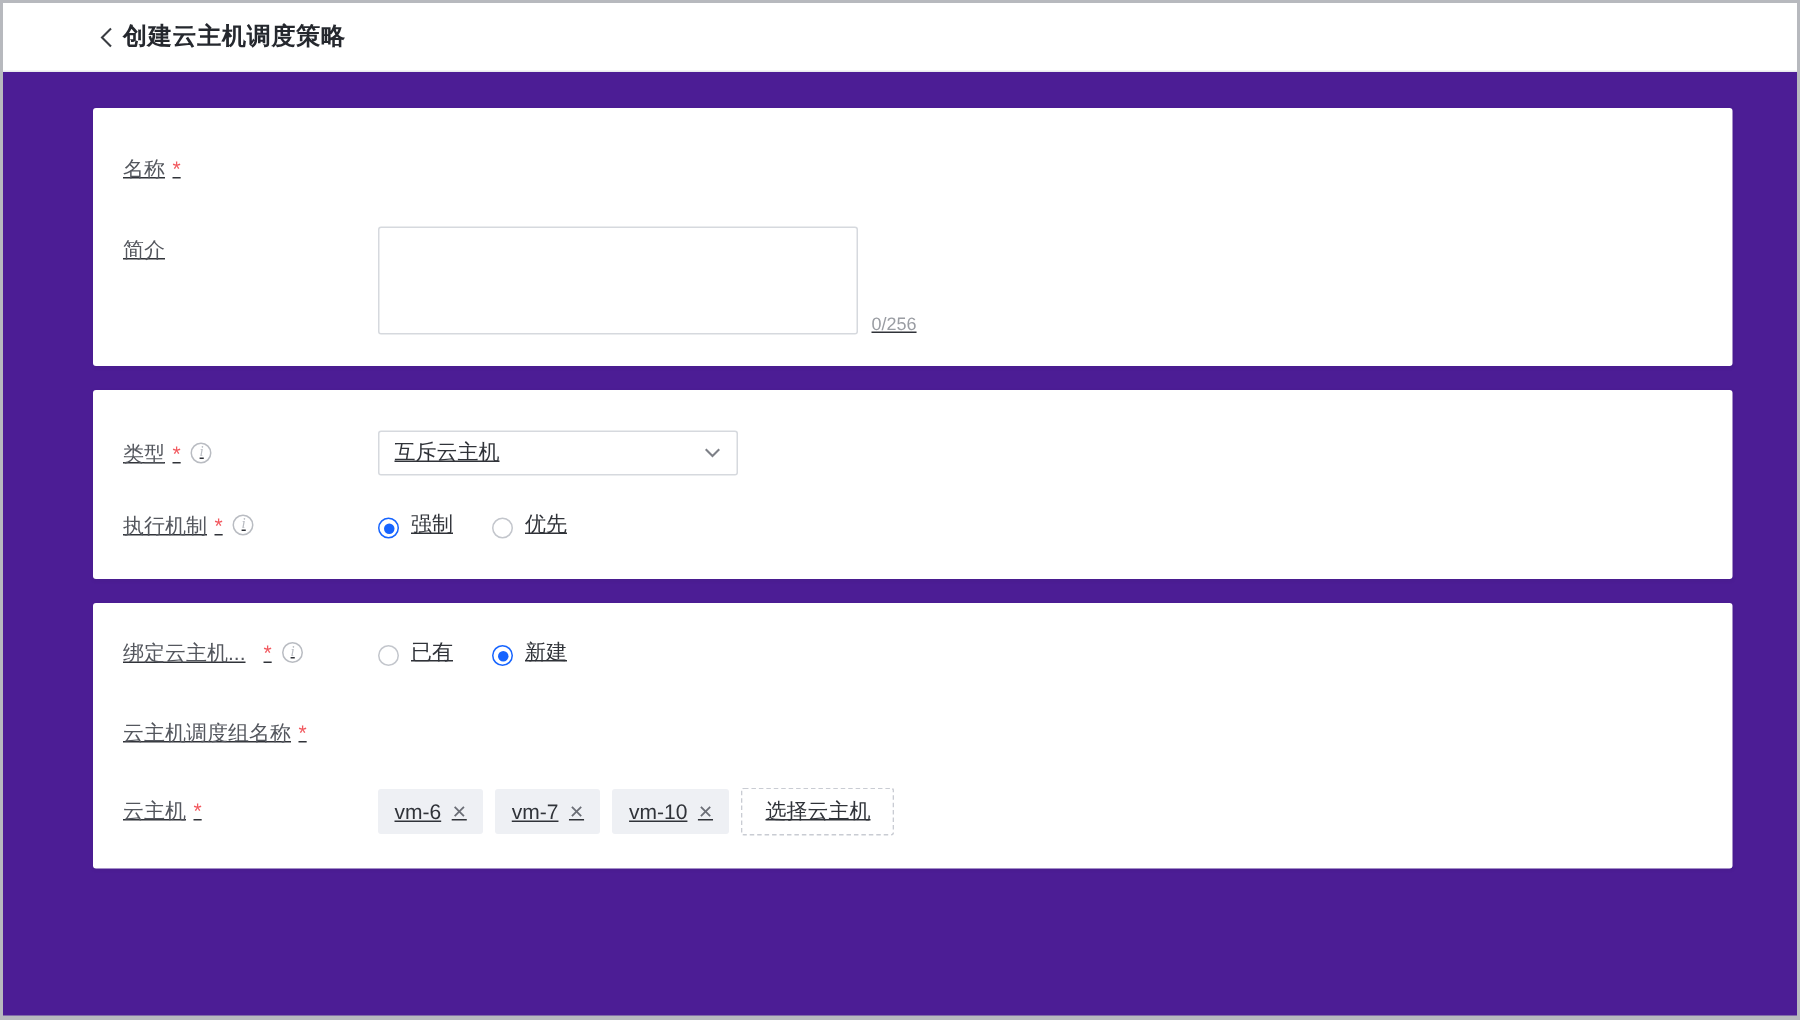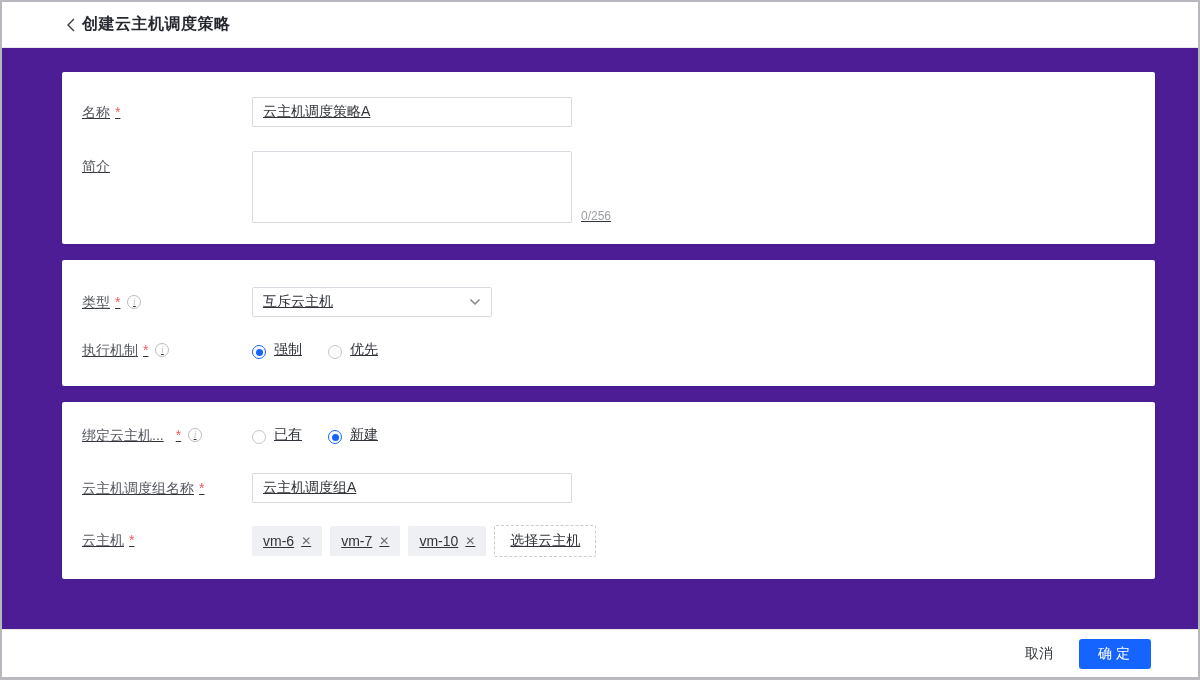--- a/index.html
+++ b/index.html
@@ -158,21 +158,20 @@
   </div>
 
   <div class="page-body">
 
     <div class="card card-1">
       <div class="form-row row-gap-lg">
         <div class="form-label">
           <span>名称</span>
             <span class="req">*</span>
         </div>
-        <input class="text-input" type="text" value="云主机调度策略A" style="">
       </div>
       <div class="form-row">
         <div class="form-label" style="align-self:flex-start;">
           <span>简介</span>
         </div>
         <div class="textarea-wrap">
           <textarea class="desc-textarea" style=""></textarea>
           <span class="char-counter">0/256</span>
         </div>
       </div>
@@ -229,21 +228,20 @@
             <span class="radio-circle"></span>
             <span class="radio-text">新建</span>
           </span>
         </div>
       </div>
       <div class="form-row row-gap-xs">
         <div class="form-label">
           <span>云主机调度组名称</span>
             <span class="req">*</span>
         </div>
-        <input class="text-input" type="text" value="云主机调度组A" style="">
       </div>
       <div class="form-row">
         <div class="form-label">
           <span>云主机</span>
             <span class="req">*</span>
         </div>
         <div class="tags-row">
           <span class="host-tag">
             <span>vm-6</span>
             <span class="tag-close">✕</span>
@@ -256,18 +254,14 @@
             <span>vm-10</span>
             <span class="tag-close">✕</span>
           </span>
           <button class="dashed-btn">选择云主机</button>
         </div>
       </div>
     </div>
 
   </div>
 
-  <div class="page-footer">
-    <button class="cancel-btn">取消</button>
-    <button class="confirm-btn">确定</button>
-  </div>
 
 </div>
 
 </body></html>

